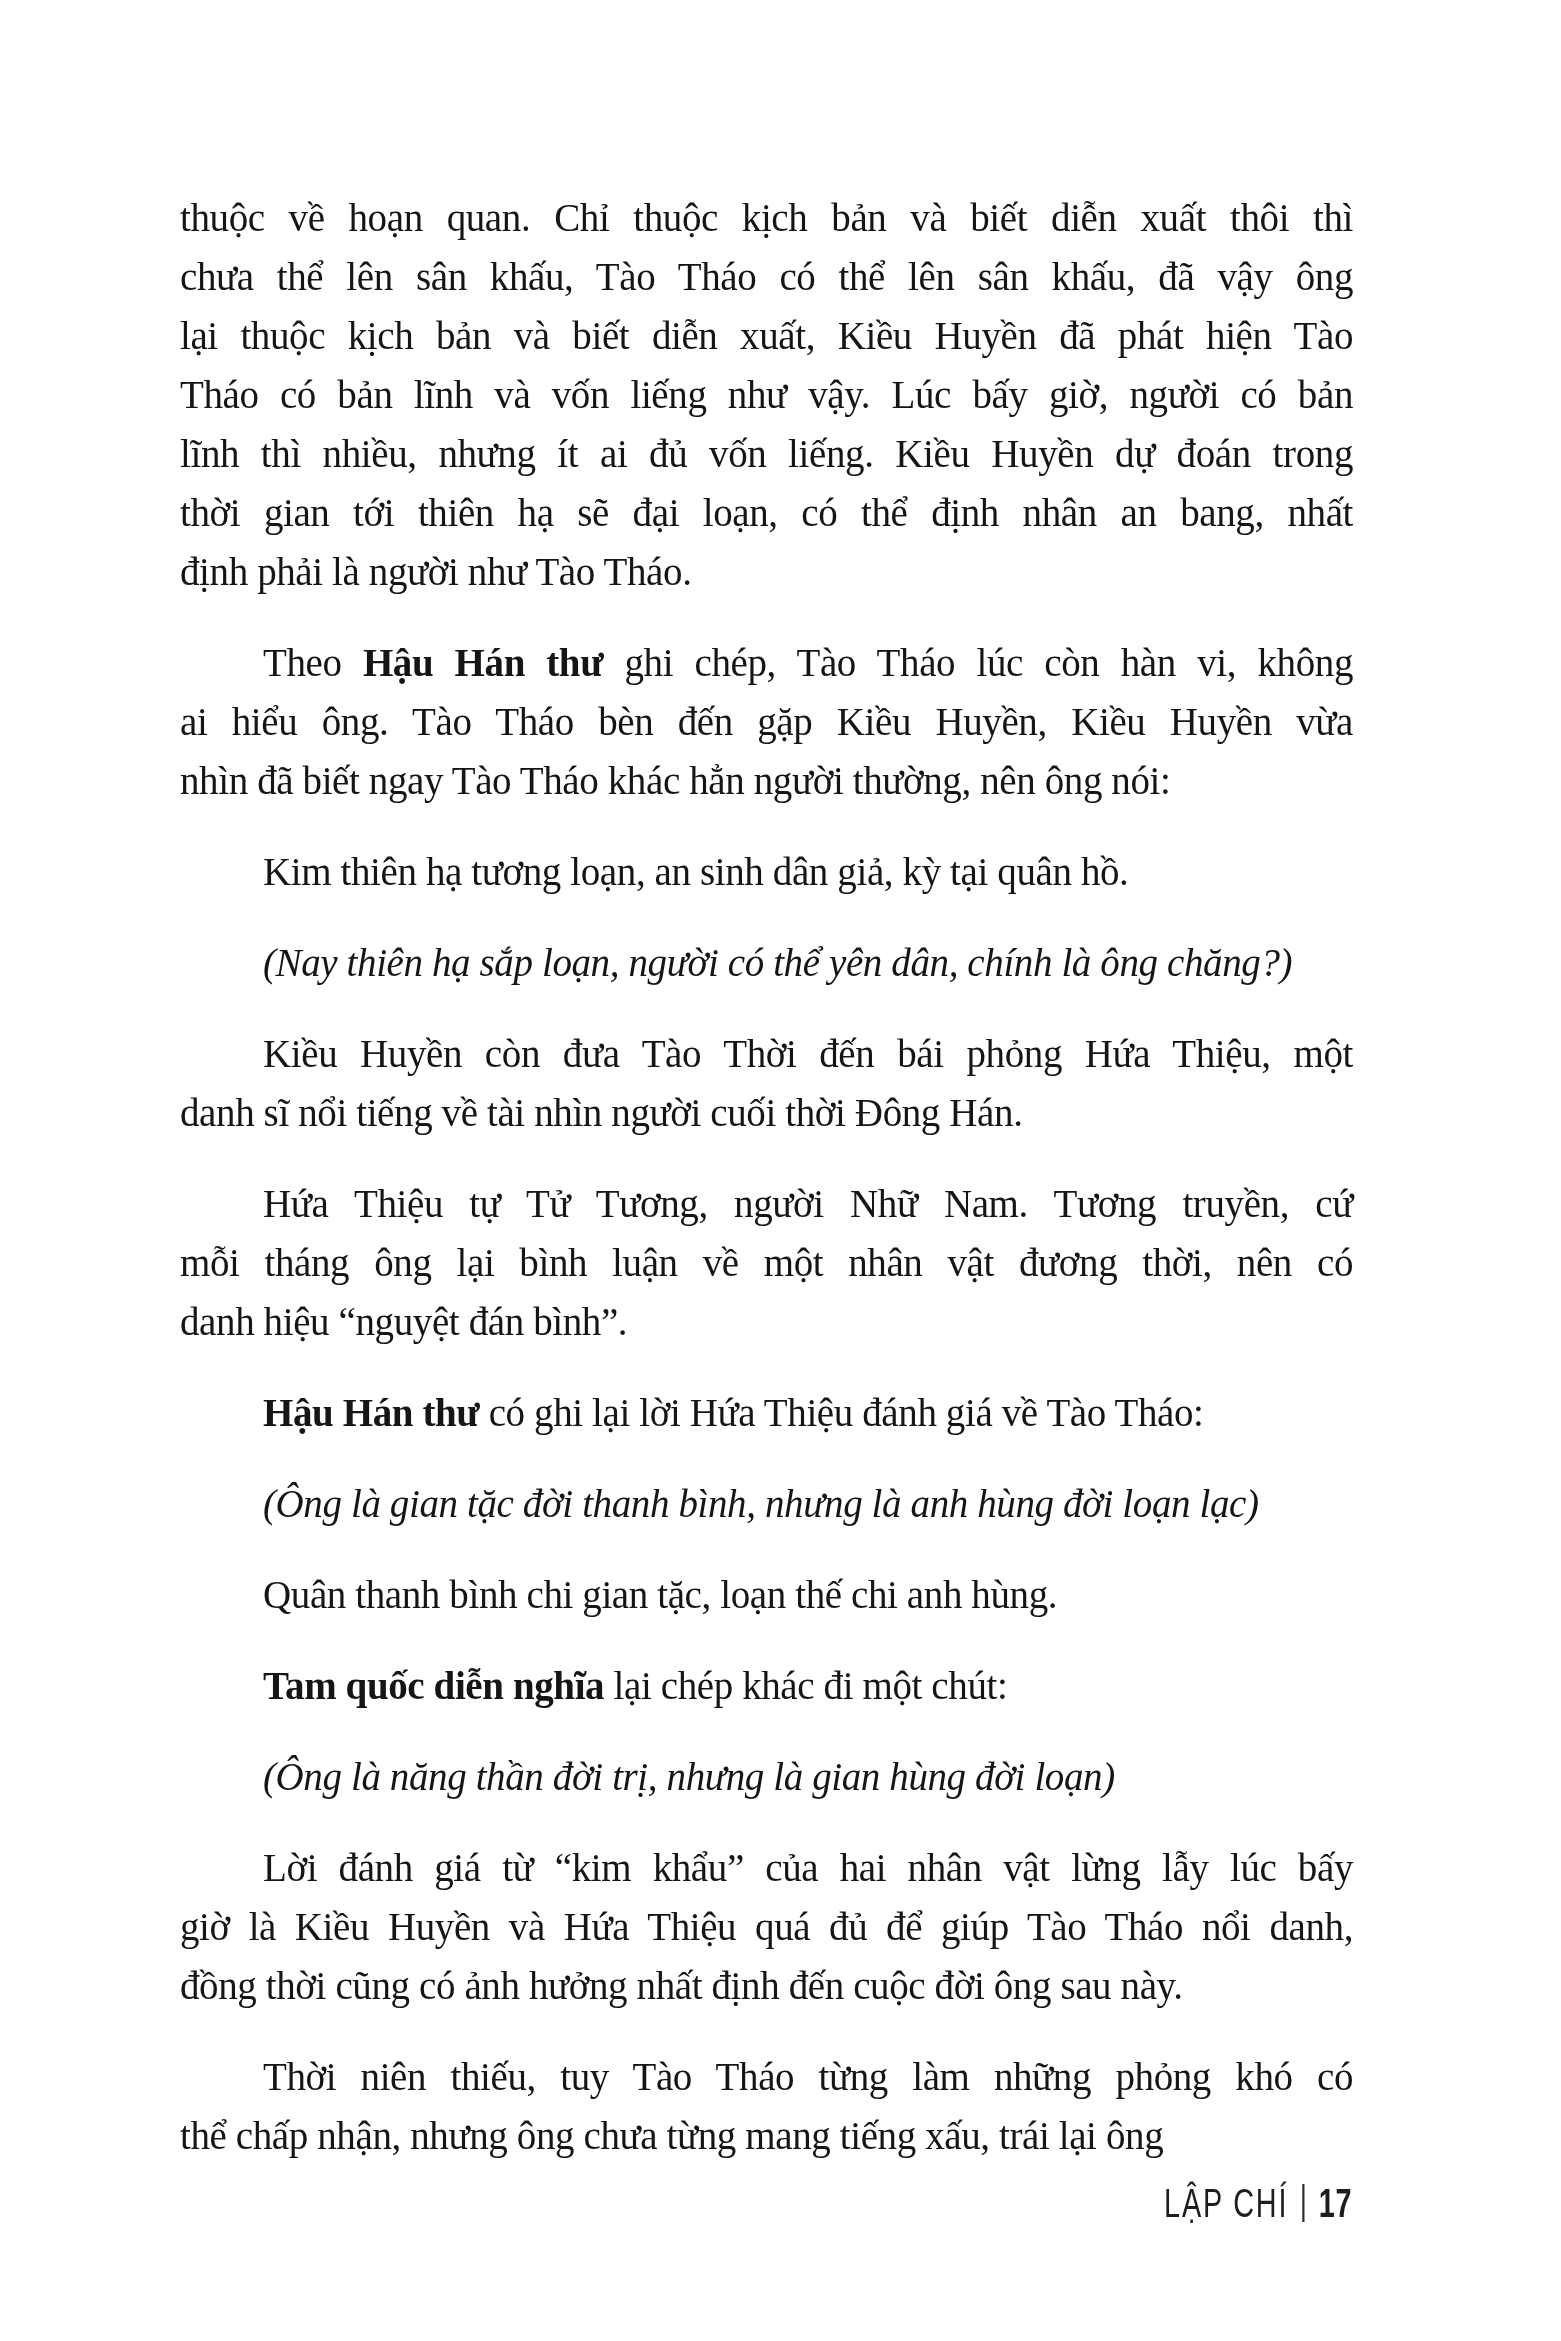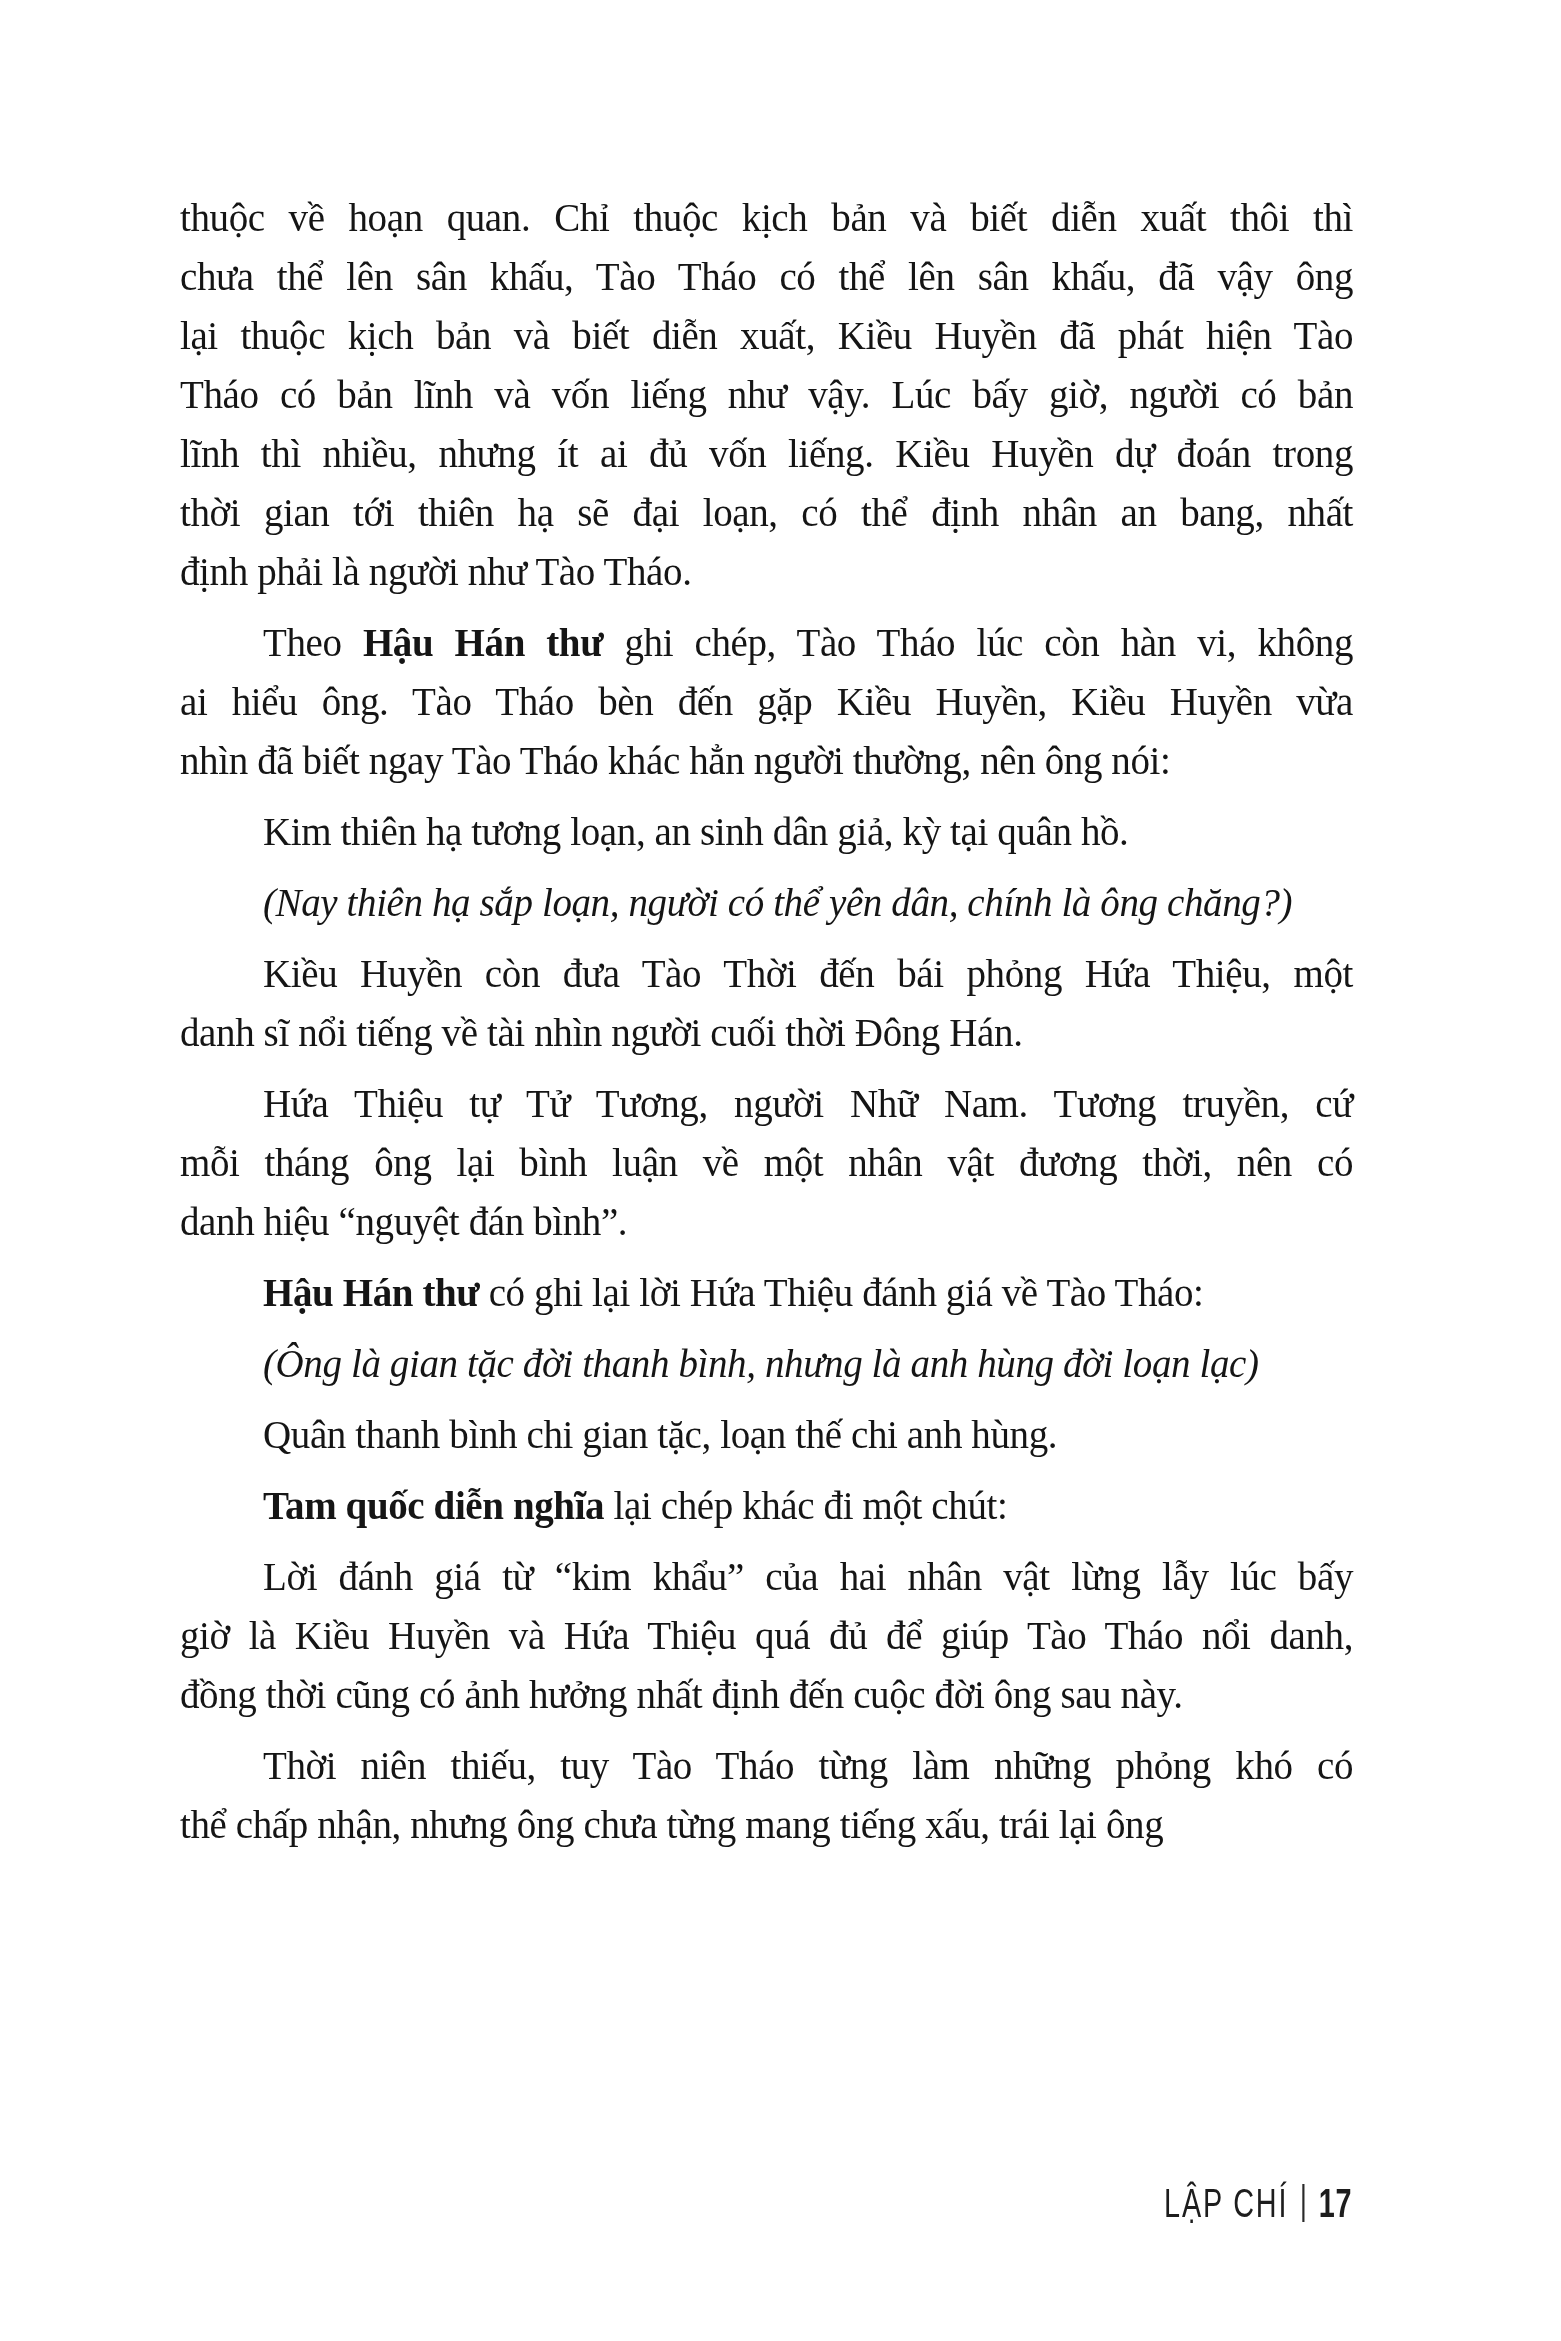--- a/index.html
+++ b/index.html
@@ -17,21 +17,21 @@
   }
   .text-column {
     position: absolute;
     left: 180px; top: 177px;
     width: 1173px;
     color: #151515;
     font-size: 39px;
     line-height: 59px;
     letter-spacing: -0.01em;
   }
-  .block { margin-top: 12px; }
+  .block { margin-top: 32px; }
   .block:first-child { margin-top: 11px; }
   .line {
     text-align: justify;
     text-align-last: justify;
     text-justify: inter-word;
     white-space: normal;
   }
   .line.last { text-align-last: left; }
   .line.indent { padding-left: 83px; }
   .block.italic .line { font-style: italic; }
@@ -105,20 +105,23 @@
       </div>
       <div class="block italic">
         <div class="line indent last"><span>(Ông là gian tặc đời thanh bình, nhưng là anh hùng đời loạn lạc)</span></div>
       </div>
       <div class="block">
         <div class="line indent last"><span>Quân thanh bình chi gian tặc, loạn thế chi anh hùng.</span></div>
       </div>
       <div class="block">
         <div class="line indent last"><span class="bold">Tam quốc diễn nghĩa</span><span> lại chép khác đi một chút:</span></div>
       </div>
+      <div class="block italic">
+        <div class="line indent last"><span>(Ông là năng thần đời trị, nhưng là gian hùng đời loạn)</span></div>
+      </div>
       <div class="block">
         <div class="line indent"><span>Lời đánh giá từ “kim khẩu” của hai nhân vật lừng lẫy lúc bấy</span></div>
         <div class="line"><span>giờ là Kiều Huyền và Hứa Thiệu quá đủ để giúp Tào Tháo nổi danh,</span></div>
         <div class="line last"><span>đồng thời cũng có ảnh hưởng nhất định đến cuộc đời ông sau này.</span></div>
       </div>
       <div class="block">
         <div class="line indent"><span>Thời niên thiếu, tuy Tào Tháo từng làm những phỏng khó có</span></div>
         <div class="line last"><span>thể chấp nhận, nhưng ông chưa từng mang tiếng xấu, trái lại ông</span></div>
       </div>
     </div>

